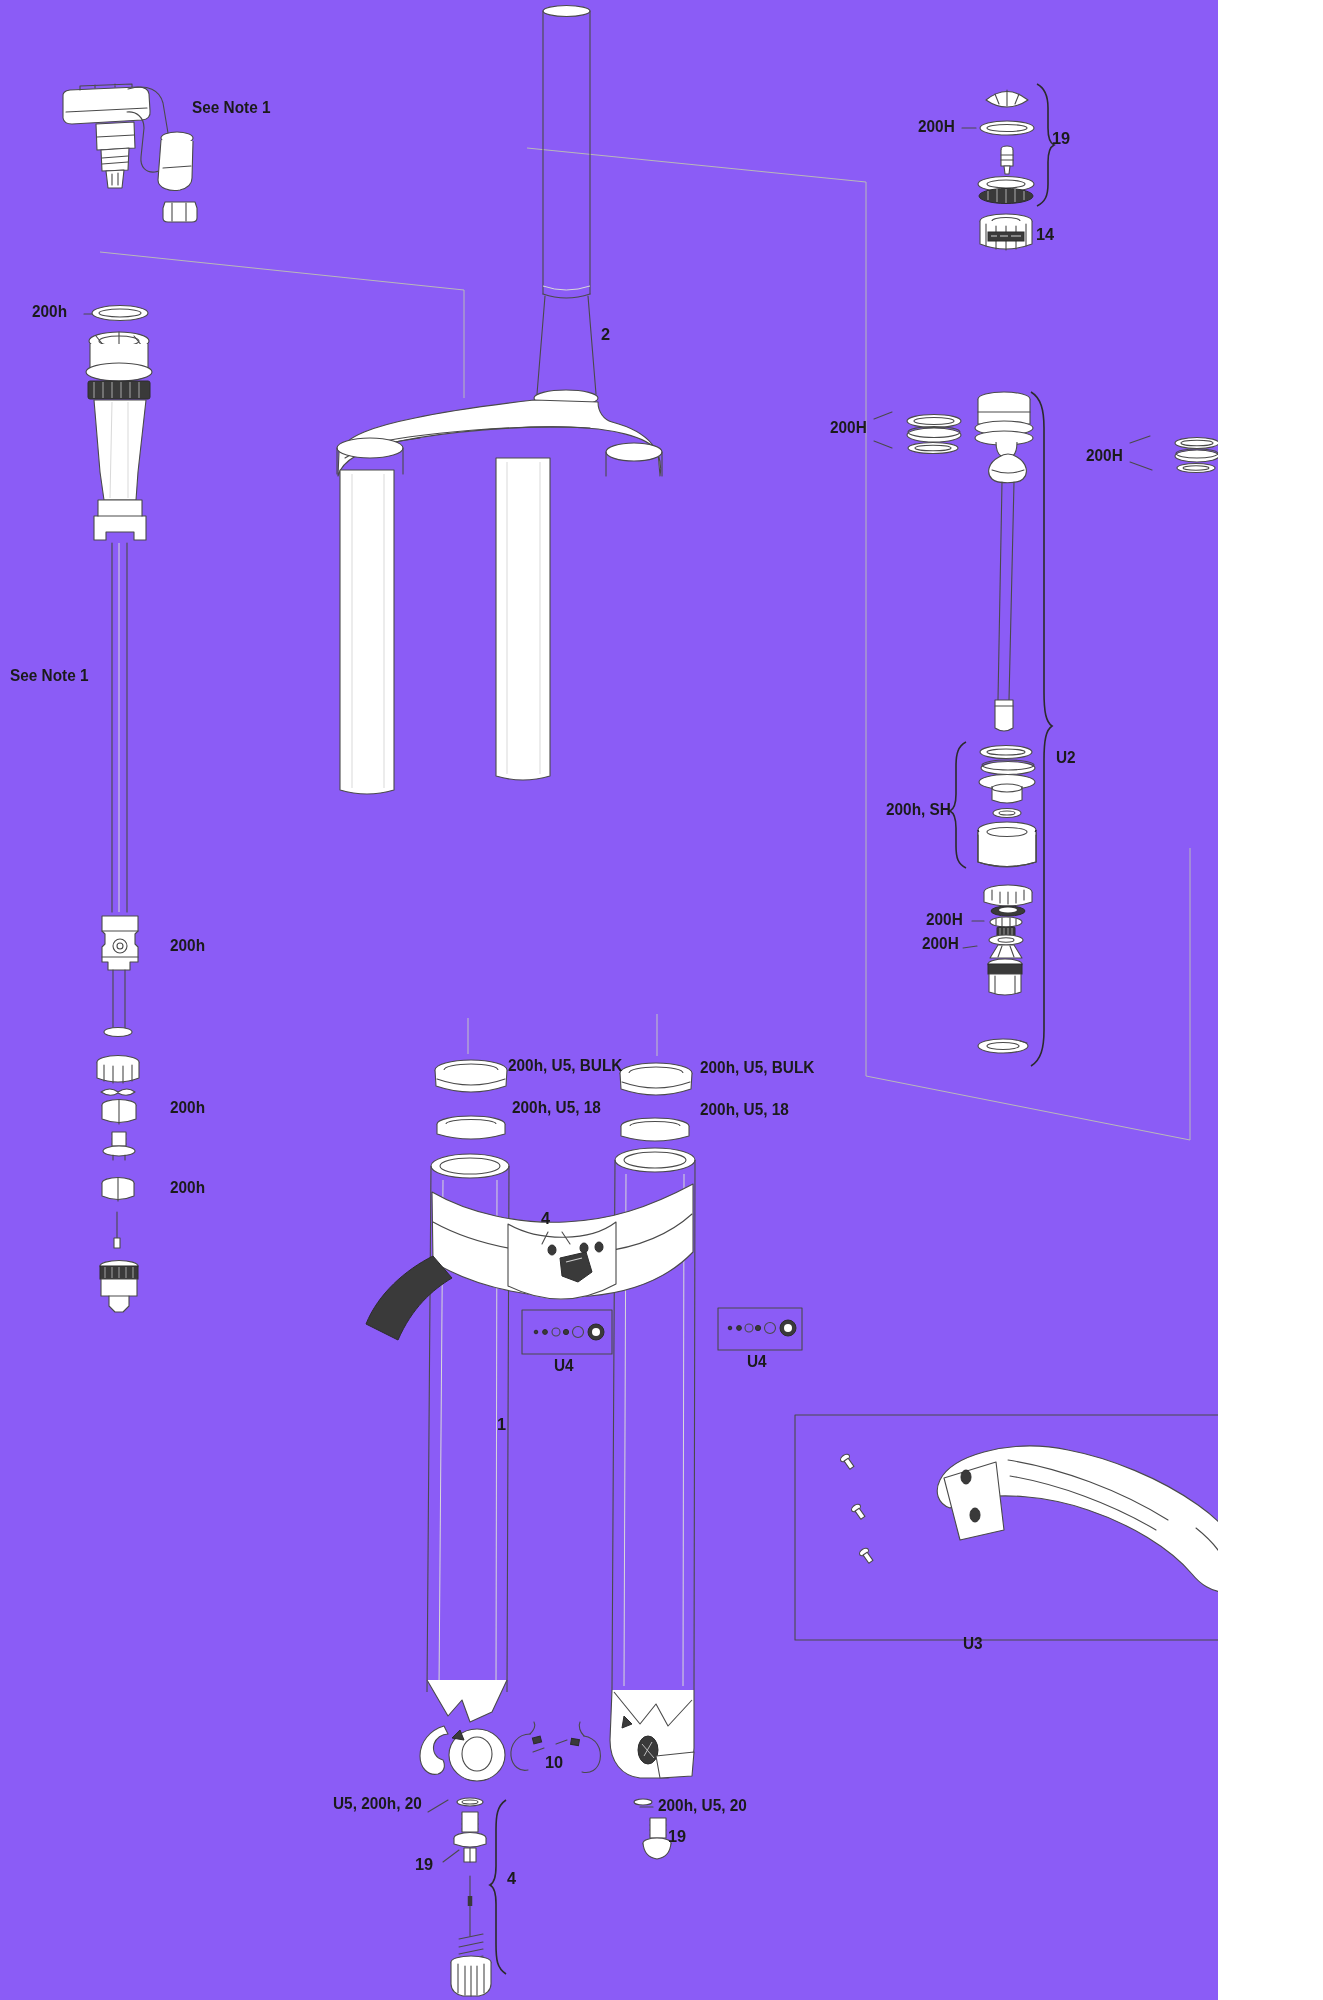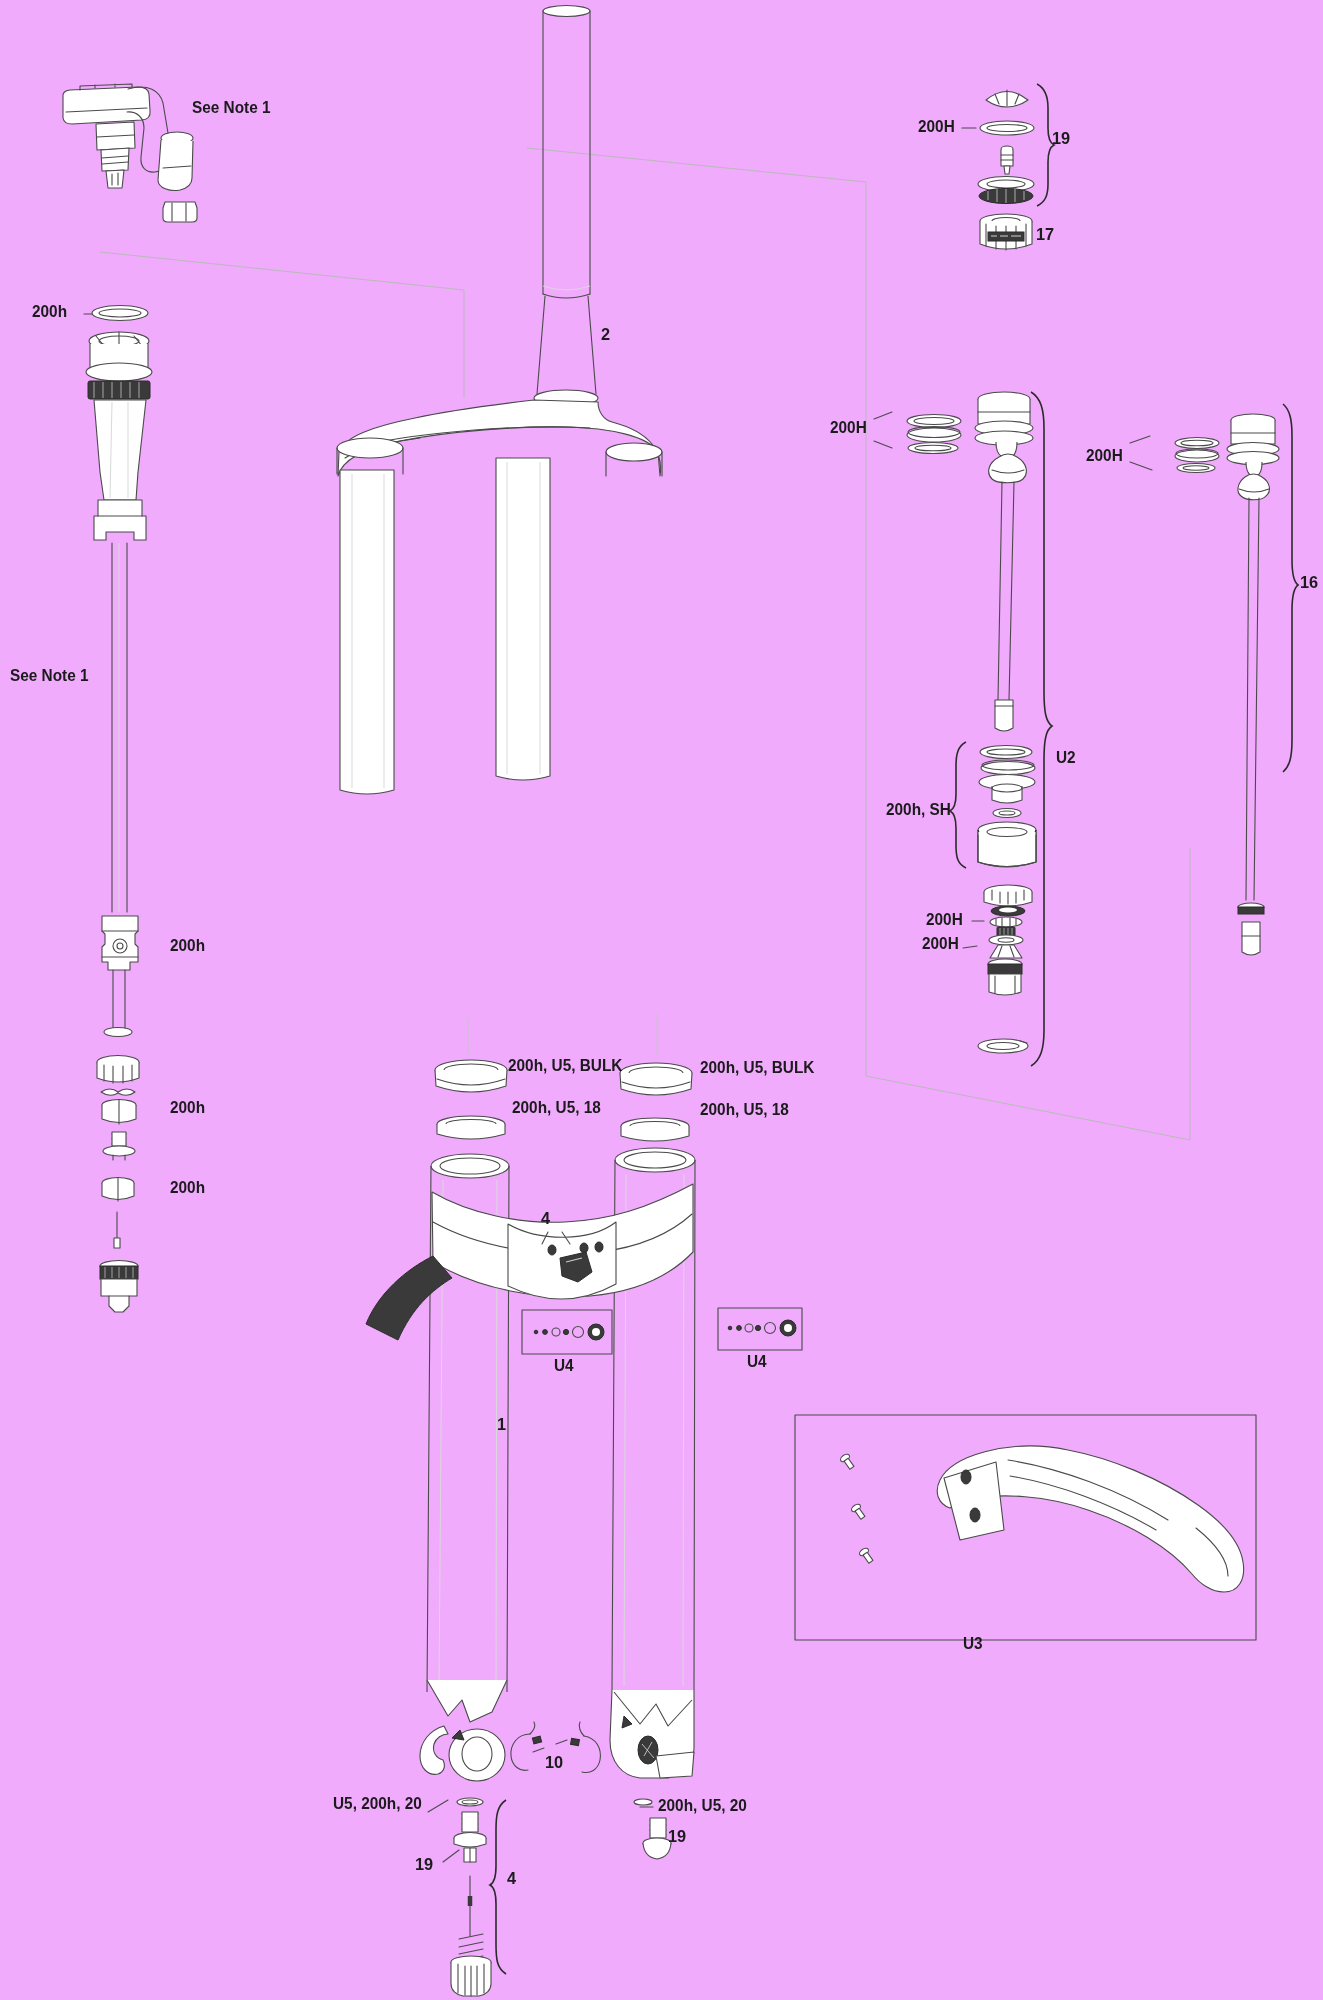--- a/index.html
+++ b/index.html
@@ -1,16 +1,16 @@
 <!DOCTYPE html>
 <html><head>
 <meta charset="utf-8">
 <style>
   html,body{margin:0;padding:0;background:#fff;}
-  .stage{position:relative;width:1323px;height:2000px;background:#f0abfc;overflow:hidden;
+  .stage{position:relative;width:1218px;height:2000px;background:#8b5cf6;overflow:hidden;
          font-family:"Liberation Sans",sans-serif;}
   .art{position:absolute;left:0;top:0;}
   .lbl{position:absolute;color:#1b1b1b;font-weight:bold;font-size:16px;line-height:1;
        white-space:nowrap;transform:scaleX(.96);transform-origin:left top;}
   .num{font-size:17px;}
   svg .ln{fill:none;stroke:#4a4a4a;stroke-width:1.1;stroke-linecap:round;stroke-linejoin:round;}
   svg .wt{fill:#ffffff;stroke:#4a4a4a;stroke-width:1.1;stroke-linejoin:round;}
   svg .dk{fill:#3a3a3a;stroke:#2c2c2c;stroke-width:1;}
   svg .lt{fill:none;stroke:#b9b9b9;stroke-width:1;}
   svg .ax{fill:none;stroke:#c4c4c4;stroke-width:1;}
@@ -441,21 +441,21 @@
 
 <div class="lbl" style="left:192px;top:100px">See Note 1</div>
 <div class="lbl" style="left:32px;top:304px">200h</div>
 <div class="lbl" style="left:10px;top:668px">See Note 1</div>
 <div class="lbl" style="left:170px;top:938px">200h</div>
 <div class="lbl" style="left:170px;top:1100px">200h</div>
 <div class="lbl" style="left:170px;top:1180px">200h</div>
 <div class="lbl num" style="left:601px;top:326px">2</div>
 <div class="lbl" style="left:918px;top:119px">200H</div>
 <div class="lbl num" style="left:1052px;top:130px">19</div>
-<div class="lbl num" style="left:1036px;top:226px">17</div>
+<div class="lbl num" style="left:1036px;top:226px">14</div>
 <div class="lbl" style="left:830px;top:420px">200H</div>
 <div class="lbl" style="left:1056px;top:750px">U2</div>
 <div class="lbl" style="left:886px;top:802px">200h, SH</div>
 <div class="lbl" style="left:926px;top:912px">200H</div>
 <div class="lbl" style="left:922px;top:936px">200H</div>
 <div class="lbl" style="left:1086px;top:448px">200H</div>
 <div class="lbl num" style="left:1300px;top:574px">16</div>
 <div class="lbl" style="left:508px;top:1058px">200h, U5, BULK</div>
 <div class="lbl" style="left:700px;top:1060px">200h, U5, BULK</div>
 <div class="lbl" style="left:512px;top:1100px">200h, U5, 18</div>

